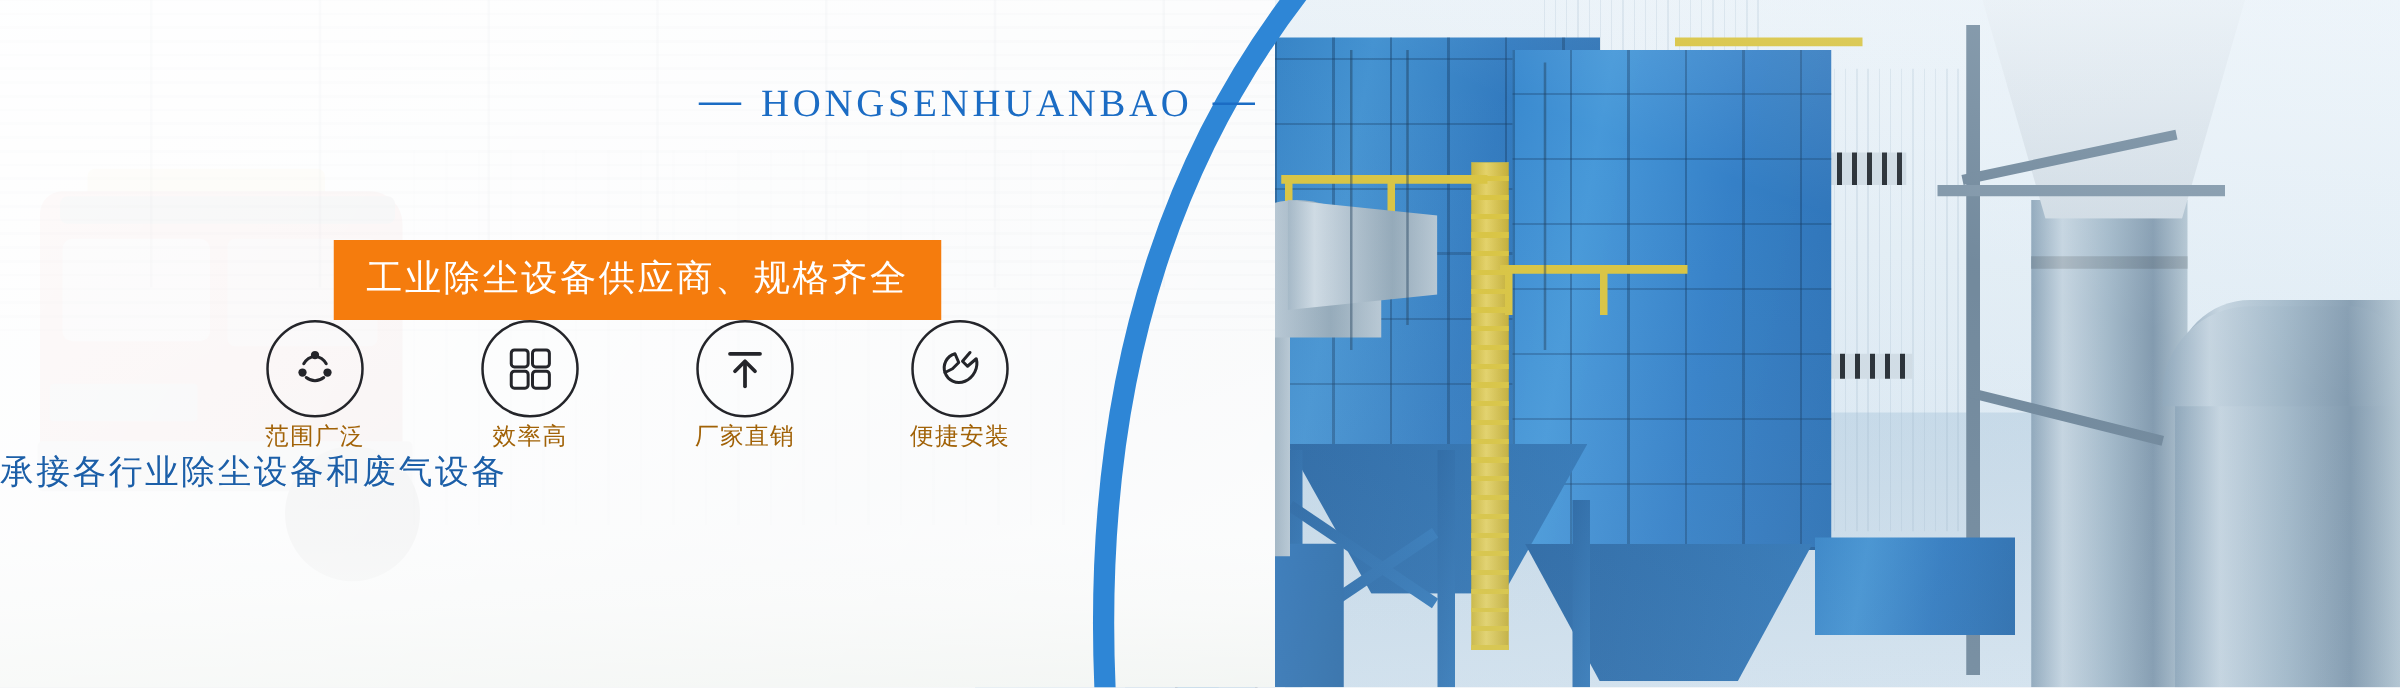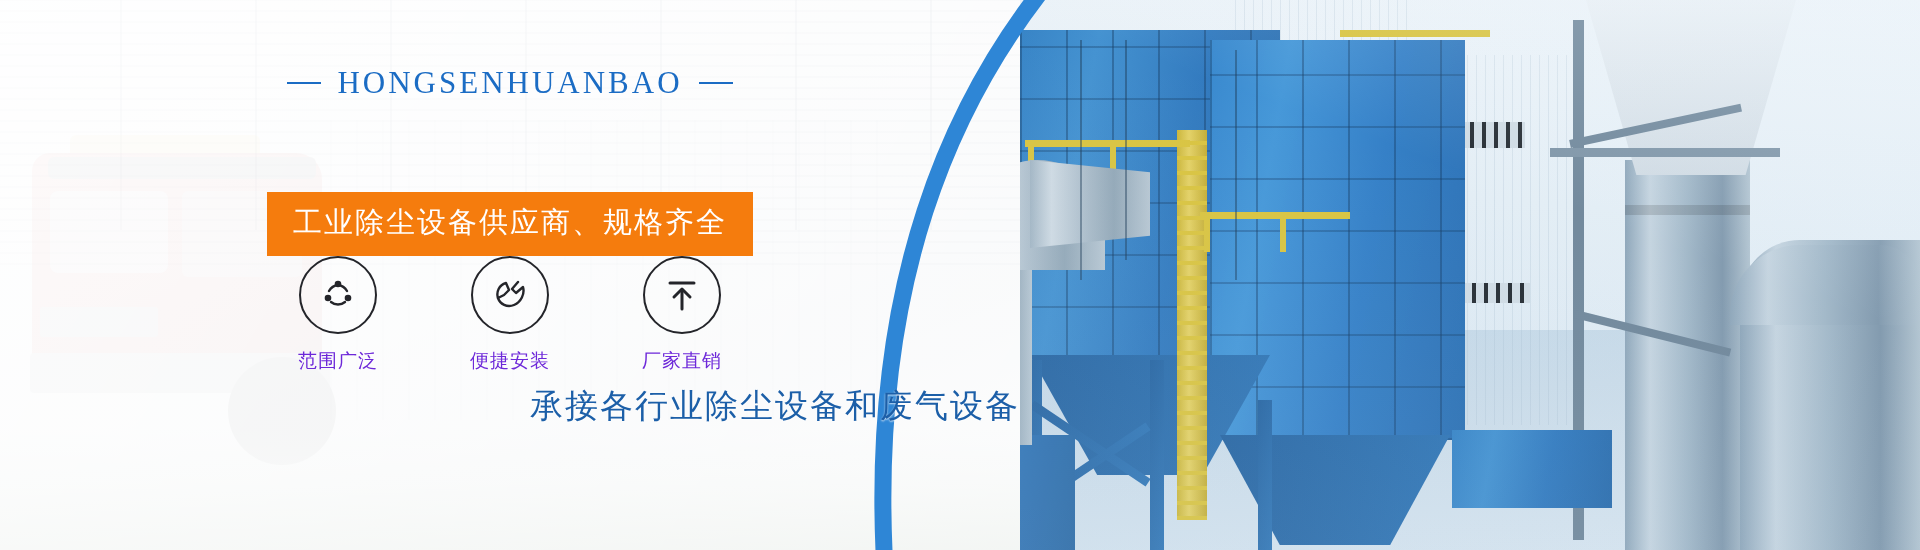--- a/index.html
+++ b/index.html
@@ -57,41 +57,41 @@
       background:linear-gradient(180deg,rgba(255,255,255,0) 0%,rgba(226,232,228,.55) 45%,rgba(205,216,206,.75) 100%);}
   .haze{position:absolute;left:0;top:0;width:1020px;height:550px;
       background:linear-gradient(120deg,rgba(255,255,255,.86) 0%,rgba(255,255,255,.80) 45%,rgba(255,255,255,.70) 100%);}
 
   
   .arc{position:absolute;left:690px;top:-120px;width:900px;height:820px;pointer-events:none;}
 
   
   .content{position:absolute;left:0;top:0;width:1020px;height:550px;}
 
-  .eyebrow{position:absolute;top:65px;left:0;width:1020px;text-align:center;
+  .eyebrow{position:absolute;top:65px;left:0;width:1020px;text-align:right;
            font-family:"Liberation Serif",serif;font-size:31px;letter-spacing:3px;color:#1b6cc4;white-space:nowrap;}
   .eyebrow .dash{display:inline-block;width:34px;height:2px;background:#1b6cc4;vertical-align:middle;margin:0 16px 6px;}
 
   .headline{position:absolute;top:108px;left:0;width:1020px;text-align:center;
             font-family:"Liberation Sans",sans-serif;font-weight:bold;font-size:62px;letter-spacing:3px;
             color:#3a2a25;white-space:nowrap;
             text-shadow:0 2px 3px rgba(255,255,255,.85),0 0 1px rgba(0,0,0,.2);}
 
   .subbar-wrap{position:absolute;top:192px;left:0;width:1020px;text-align:center;}
   .subbar{display:inline-block;background:#f57c0d;color:#fff;font-size:29px;letter-spacing:2px;
           padding:11px 26px 13px;white-space:nowrap;font-weight:500;}
 
   .icons{position:absolute;top:256px;left:0;width:1020px;display:flex;justify-content:center;gap:60px;}
   .icon-cell{width:112px;text-align:center;}
   .circle{width:74px;height:74px;border-radius:50%;border:2.6px solid #24252a;margin:0 auto;
           display:flex;align-items:center;justify-content:center;}
-  .icon-label{margin-top:14px;font-size:19px;color:#6d28d9;letter-spacing:1px;white-space:nowrap;}
-
-  .tagline{position:absolute;top:384px;left:0;width:1020px;text-align:right;
-           font-size:33px;letter-spacing:2px;color:#1c5fa8;white-space:nowrap;font-weight:500;
+  .icon-label{margin-top:2px;font-size:19px;color:#a16207;letter-spacing:1px;white-space:nowrap;}
+
+  .tagline{position:absolute;top:359px;left:0;width:1020px;text-align:left;
+           font-size:27px;letter-spacing:2px;color:#1c5fa8;white-space:nowrap;font-weight:500;
            text-shadow:0 1px 2px rgba(255,255,255,.8);}
 </style>
 </head>
 <body>
 
 <div class="banner">
 
   <div class="photo">
     <div class="ph sky"></div>
 
@@ -203,40 +203,51 @@
             <path d="M22 12 A12 12 0 0 1 31 18" stroke="#24252a" stroke-width="2.4" fill="none" stroke-linecap="round"></path>
             <path d="M15 29 A11 11 0 0 0 29 29" stroke="#24252a" stroke-width="2.4" fill="none" stroke-linecap="round"></path>
             <circle cx="22" cy="11" r="3.3" fill="#24252a"></circle>
             <circle cx="12" cy="25" r="3.3" fill="#24252a"></circle>
             <circle cx="32" cy="25" r="3.3" fill="#24252a"></circle>
           </svg>
         </div>
         <div class="icon-label">范围广泛</div>
       </div>
 
-
-      <div class="icon-cell">
-        <div class="circle">
-          <svg width="44" height="44" viewBox="0 0 44 44" fill="none">
-            <path d="M30 9 L24 16 L28 20 L35 14 C37 21 33 29 26 32 C19 35 12 31 10 25" stroke="#24252a" stroke-width="2.4" fill="none" stroke-linecap="round" stroke-linejoin="round"></path>
-            <path d="M10 25 C8 19 11 12 18 10 L21 17 L16 22 Z" stroke="#24252a" stroke-width="2.4" fill="none" stroke-linecap="round" stroke-linejoin="round"></path>
-          </svg>
-        </div>
-        <div class="icon-label">便捷安装</div>
+      <div class="icon-cell">
+        <div class="circle">
+          <svg width="40" height="40" viewBox="0 0 40 40" fill="none">
+            <rect x="5" y="5" width="13.5" height="13.5" rx="2.5" stroke="#24252a" stroke-width="2.4"></rect>
+            <rect x="22" y="5" width="13.5" height="13.5" rx="2.5" stroke="#24252a" stroke-width="2.4"></rect>
+            <rect x="5" y="22" width="13.5" height="13.5" rx="2.5" stroke="#24252a" stroke-width="2.4"></rect>
+            <rect x="22" y="22" width="13.5" height="13.5" rx="2.5" stroke="#24252a" stroke-width="2.4"></rect>
+          </svg>
+        </div>
+        <div class="icon-label">效率高</div>
       </div>
 
       <div class="icon-cell">
         <div class="circle">
           <svg width="40" height="40" viewBox="0 0 40 40" fill="none">
             <line x1="8" y1="8" x2="32" y2="8" stroke="#24252a" stroke-width="3" stroke-linecap="round"></line>
             <line x1="20" y1="34" x2="20" y2="15" stroke="#24252a" stroke-width="3" stroke-linecap="round"></line>
             <path d="M12 22 L20 14 L28 22" stroke="#24252a" stroke-width="3" fill="none" stroke-linecap="round" stroke-linejoin="round"></path>
           </svg>
         </div>
         <div class="icon-label">厂家直销</div>
       </div>
 
+      <div class="icon-cell">
+        <div class="circle">
+          <svg width="44" height="44" viewBox="0 0 44 44" fill="none">
+            <path d="M30 9 L24 16 L28 20 L35 14 C37 21 33 29 26 32 C19 35 12 31 10 25" stroke="#24252a" stroke-width="2.4" fill="none" stroke-linecap="round" stroke-linejoin="round"></path>
+            <path d="M10 25 C8 19 11 12 18 10 L21 17 L16 22 Z" stroke="#24252a" stroke-width="2.4" fill="none" stroke-linecap="round" stroke-linejoin="round"></path>
+          </svg>
+        </div>
+        <div class="icon-label">便捷安装</div>
+      </div>
+
     </div>
 
     <div class="tagline">承接各行业除尘设备和废气设备</div>
   </div>
 
 </div>
 
 </body></html>

